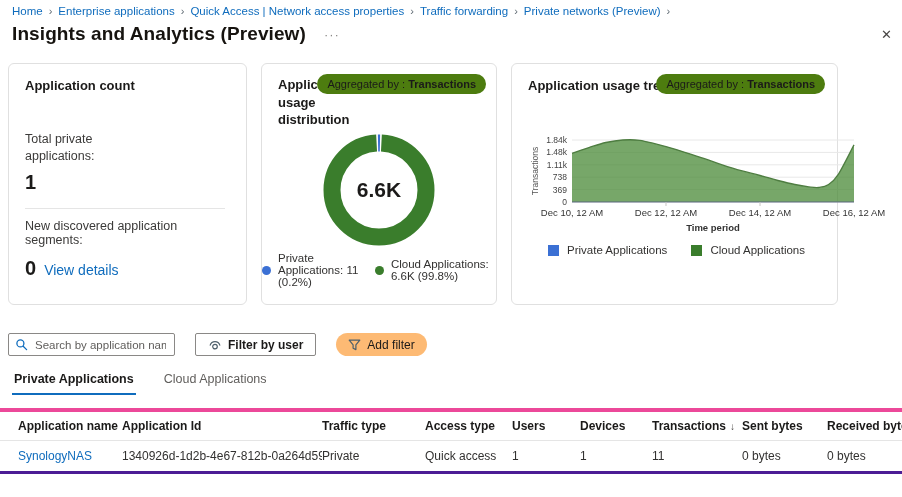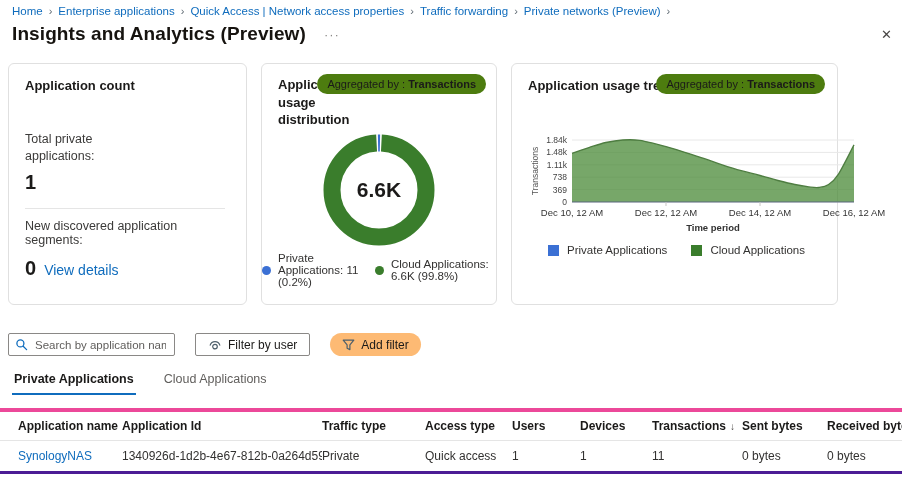--- a/index.html
+++ b/index.html
@@ -49,21 +49,21 @@
   .legend-sq{width:11px;height:11px;flex:0 0 auto;}
   
   .filter-row{position:absolute;top:333px;left:8px;display:flex;align-items:center;}
   .searchbox{box-sizing:border-box;width:167px;height:23px;border:1px solid #8a8886;border-radius:2px;
              display:flex;align-items:center;padding:0 6px;gap:5px;background:#fff;}
   .searchbox input{border:none;outline:none;flex:1;font-size:11.5px;color:#1b1a19;min-width:0;
                    font-family:"Liberation Sans",sans-serif;background:transparent;}
   .searchbox input::placeholder{color:#605e5c;}
   .btn-outline{box-sizing:border-box;margin-left:20px;height:23px;border:1px solid #8a8886;border-radius:2px;
                background:#fff;display:flex;align-items:center;gap:6px;padding:3px 12px;
-               font-size:12px;font-weight:400;color:#1b1a19;cursor:pointer;}
+               font-size:12px;font-weight:700;color:#1b1a19;cursor:pointer;}
   .btn-pill{margin-left:20px;height:23px;border:none;border-radius:12px;background:#fdba74;
             display:flex;align-items:center;gap:6px;padding:0 12px;font-size:12px;color:#1b1a19;cursor:pointer;}
   
   .tabs{position:absolute;top:372px;left:12px;display:flex;gap:26px;font-size:12.5px;}
   .tab{color:#605e5c;padding:0 2px 7px 2px;cursor:pointer;}
   .tab.active{color:#1b1a19;font-weight:700;border-bottom:2px solid #0f6cbd;}
   
   .table-wrap{position:absolute;top:408px;left:0;width:902px;overflow:hidden;}
   table{border-collapse:collapse;table-layout:fixed;width:917px;}
   th,td{text-align:left;font-size:12px;white-space:nowrap;overflow:hidden;padding:0 8px 0 0;}

